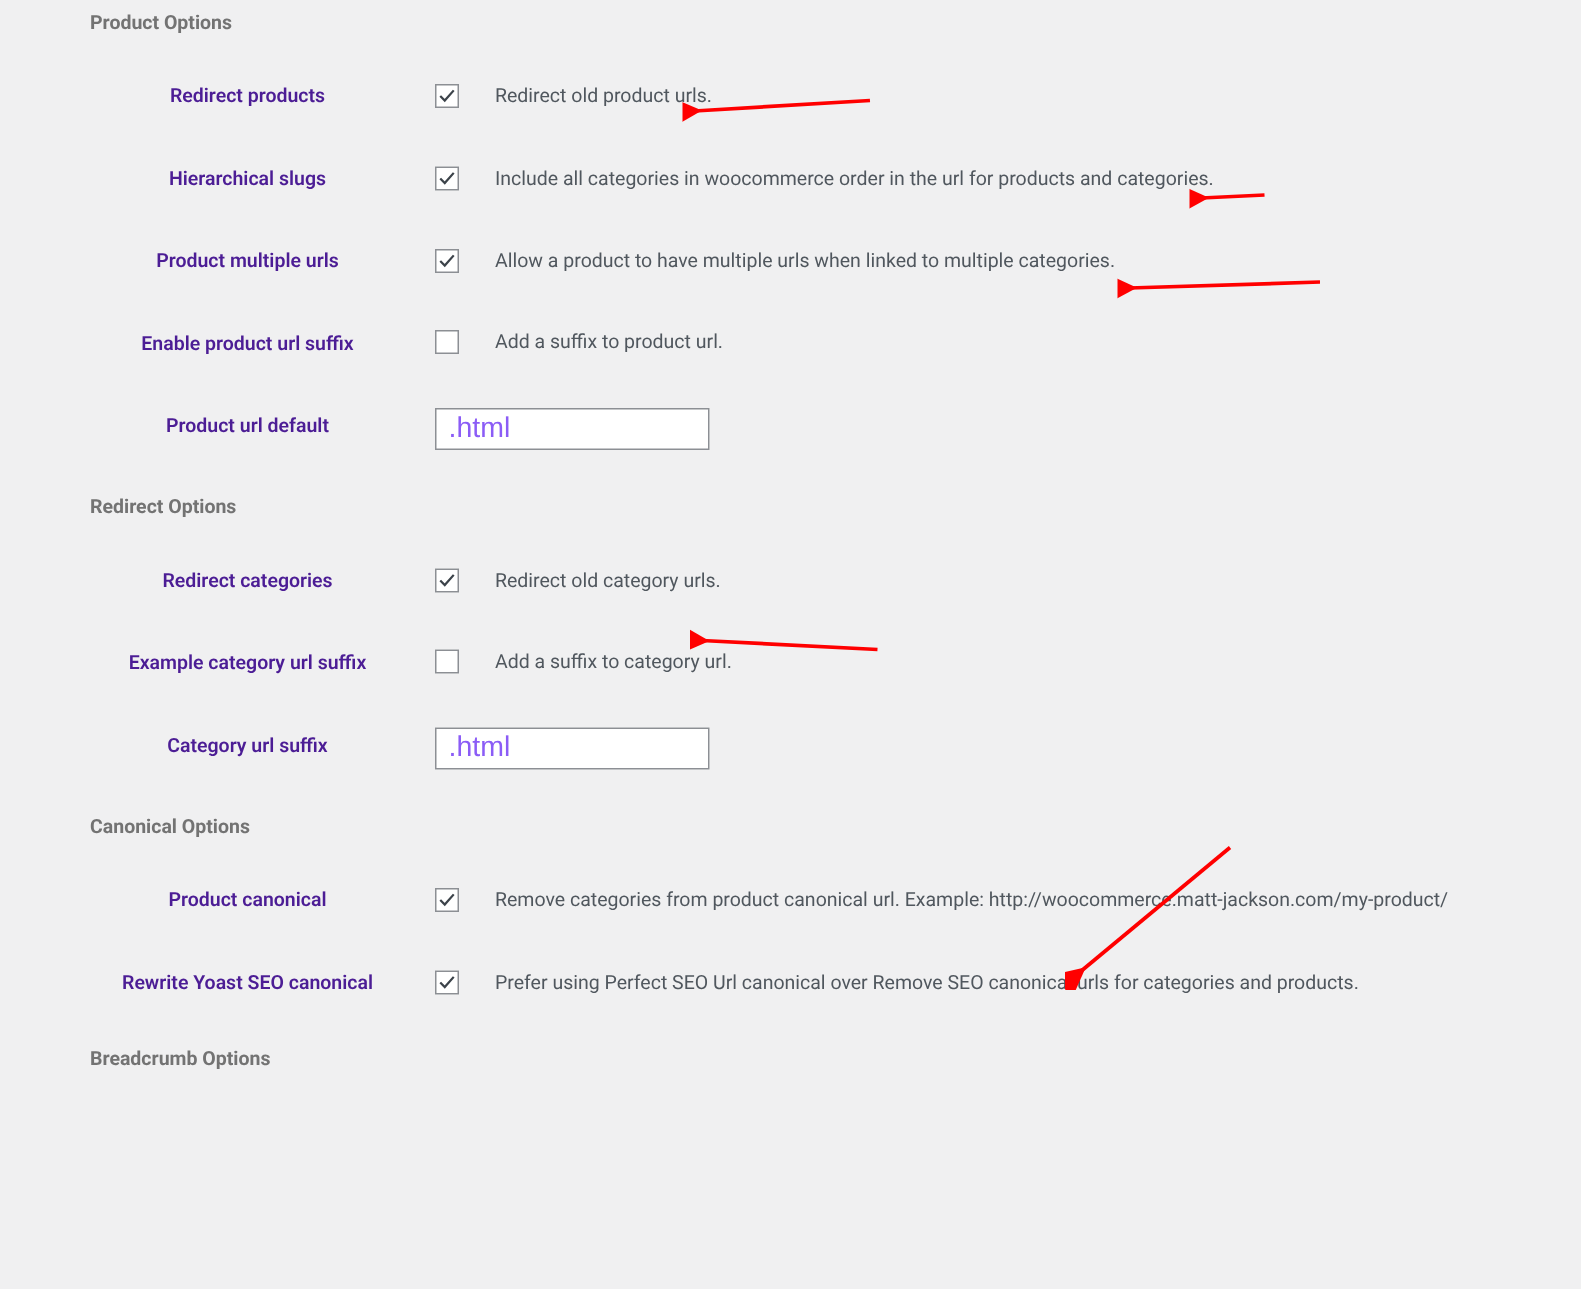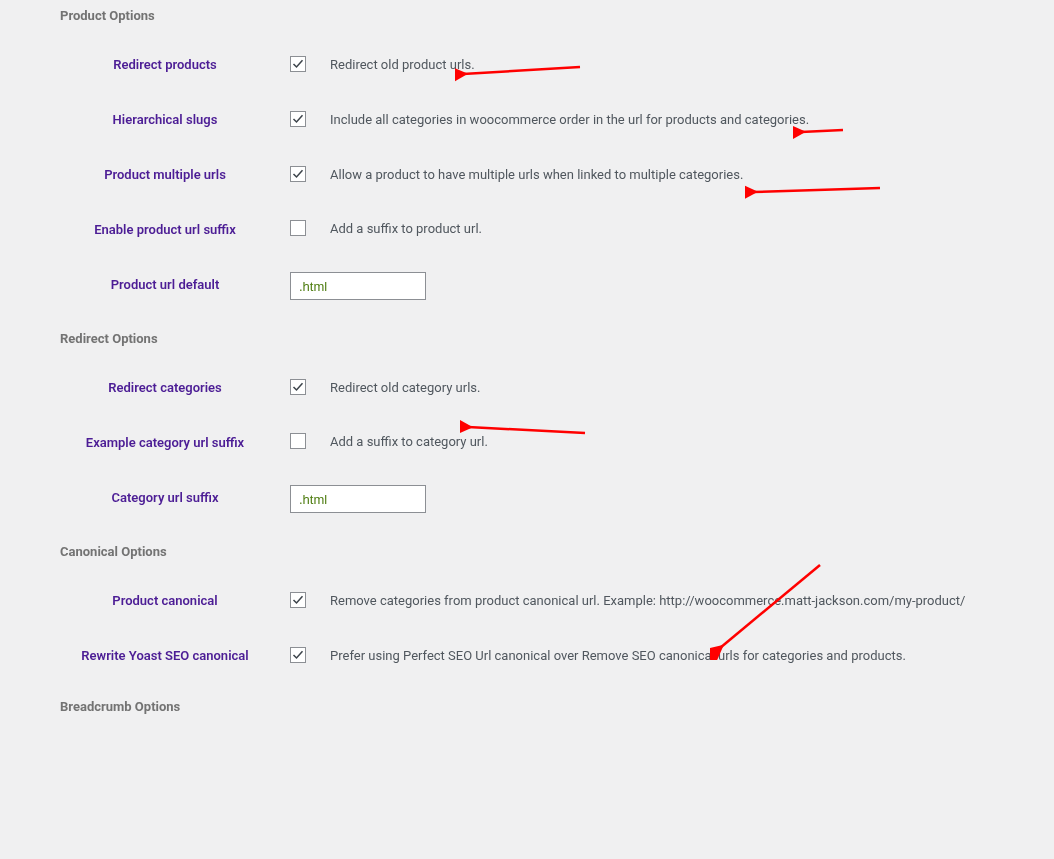--- a/index.html
+++ b/index.html
@@ -58,27 +58,27 @@
       background: #fff;
       display: inline-flex;
       align-items: center;
       justify-content: center;
       flex-shrink: 0;
       cursor: pointer;
     }
     .checkbox.checked svg { display: block; }
     .checkbox svg { display: none; width: 12px; height: 12px; }
     input[type="text"].text-input {
-      width: 136px;
+      width: 183px;
       height: 28px;
       padding: 2px 8px;
       border: 1px solid #8c8f94;
       background: #fff;
-      font-size: 13px;
-      color: #4d7c0f;
+      font-size: 19px;
+      color: #8b5cf6;
       outline: none;
     }
     .arrow {
       position: absolute;
       pointer-events: none;
     }
   </style>
 </head>
 <body>
 

